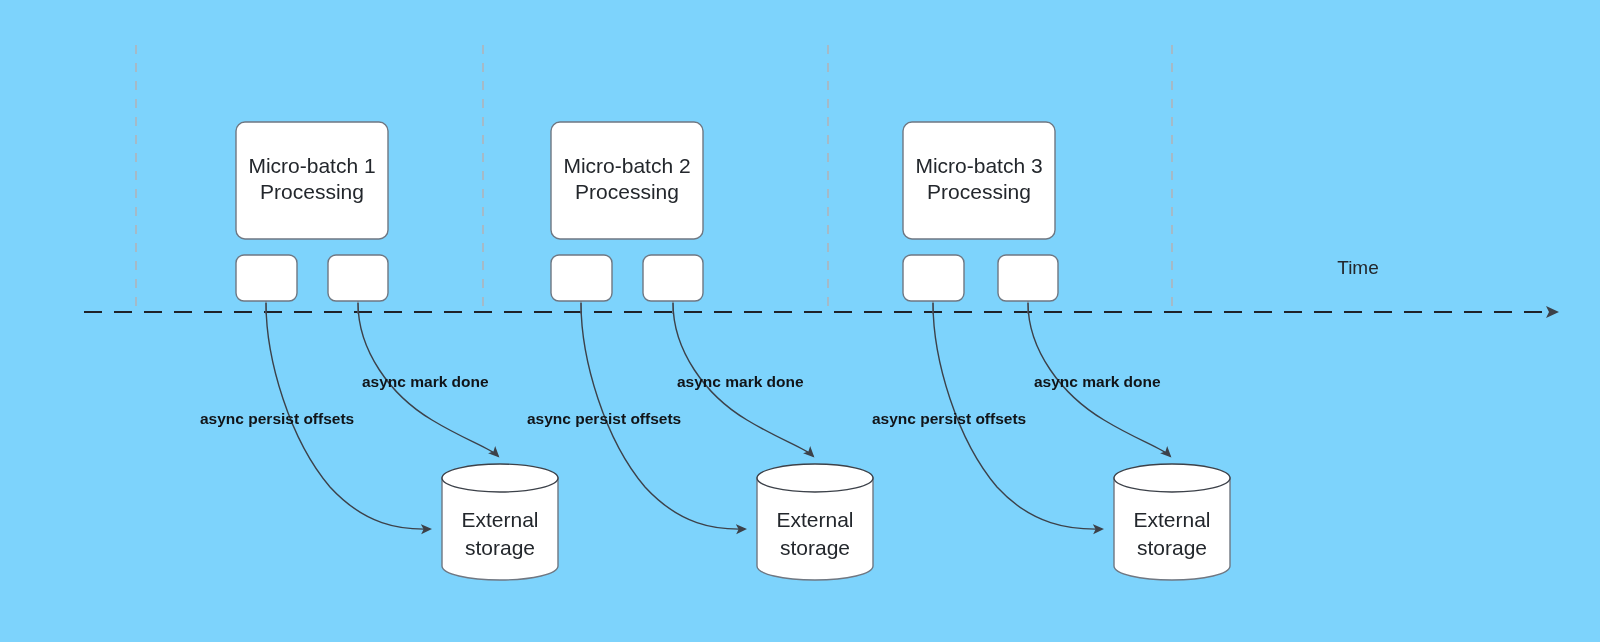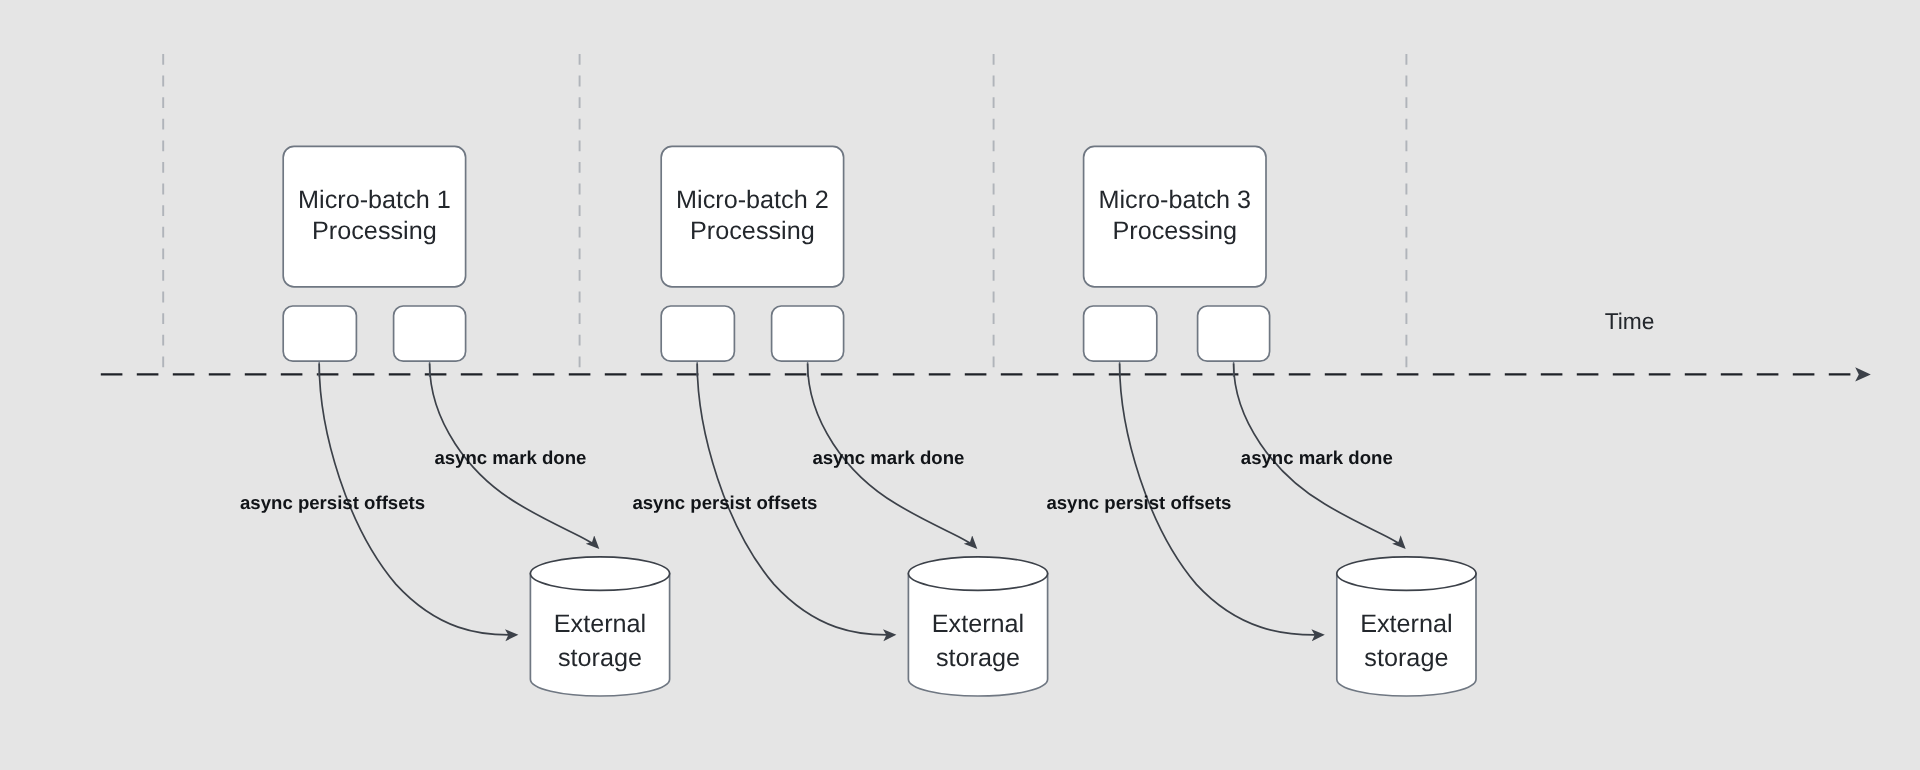--- a/index.html
+++ b/index.html
@@ -8,21 +8,21 @@
     padding: 0;
     background: #ffffff;
   }
   body {
     font-family: "Liberation Sans", sans-serif;
   }
   #canvas {
     position: relative;
     width: 1600px;
     height: 642px;
-    background: #e5e5e5;
+    background: #7dd3fc;
     overflow: hidden;
   }
   #canvas svg {
     position: absolute;
     top: 0;
     left: 0;
     width: 1600px;
     height: 642px;
   }
   .shape-stroke {

